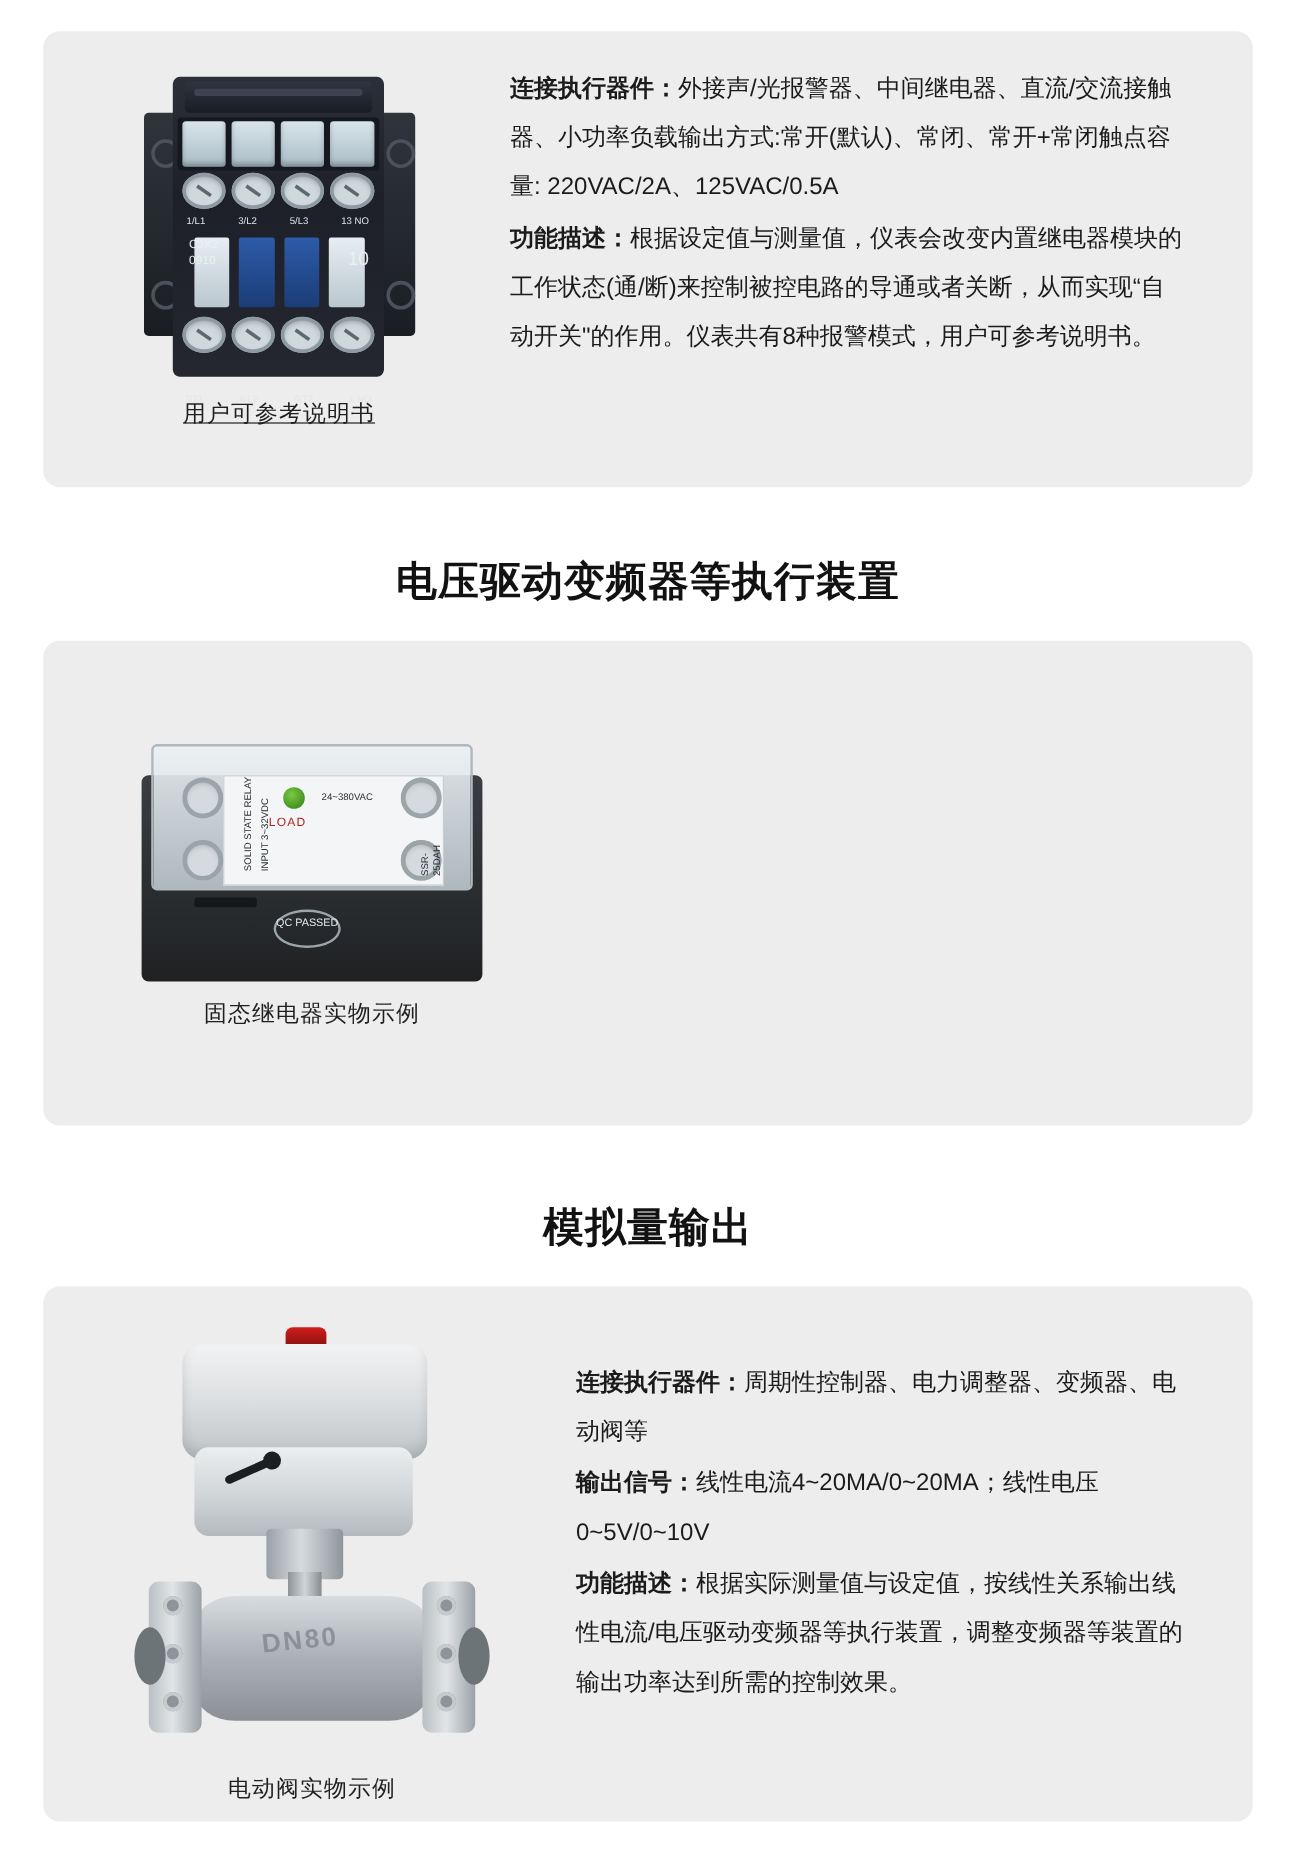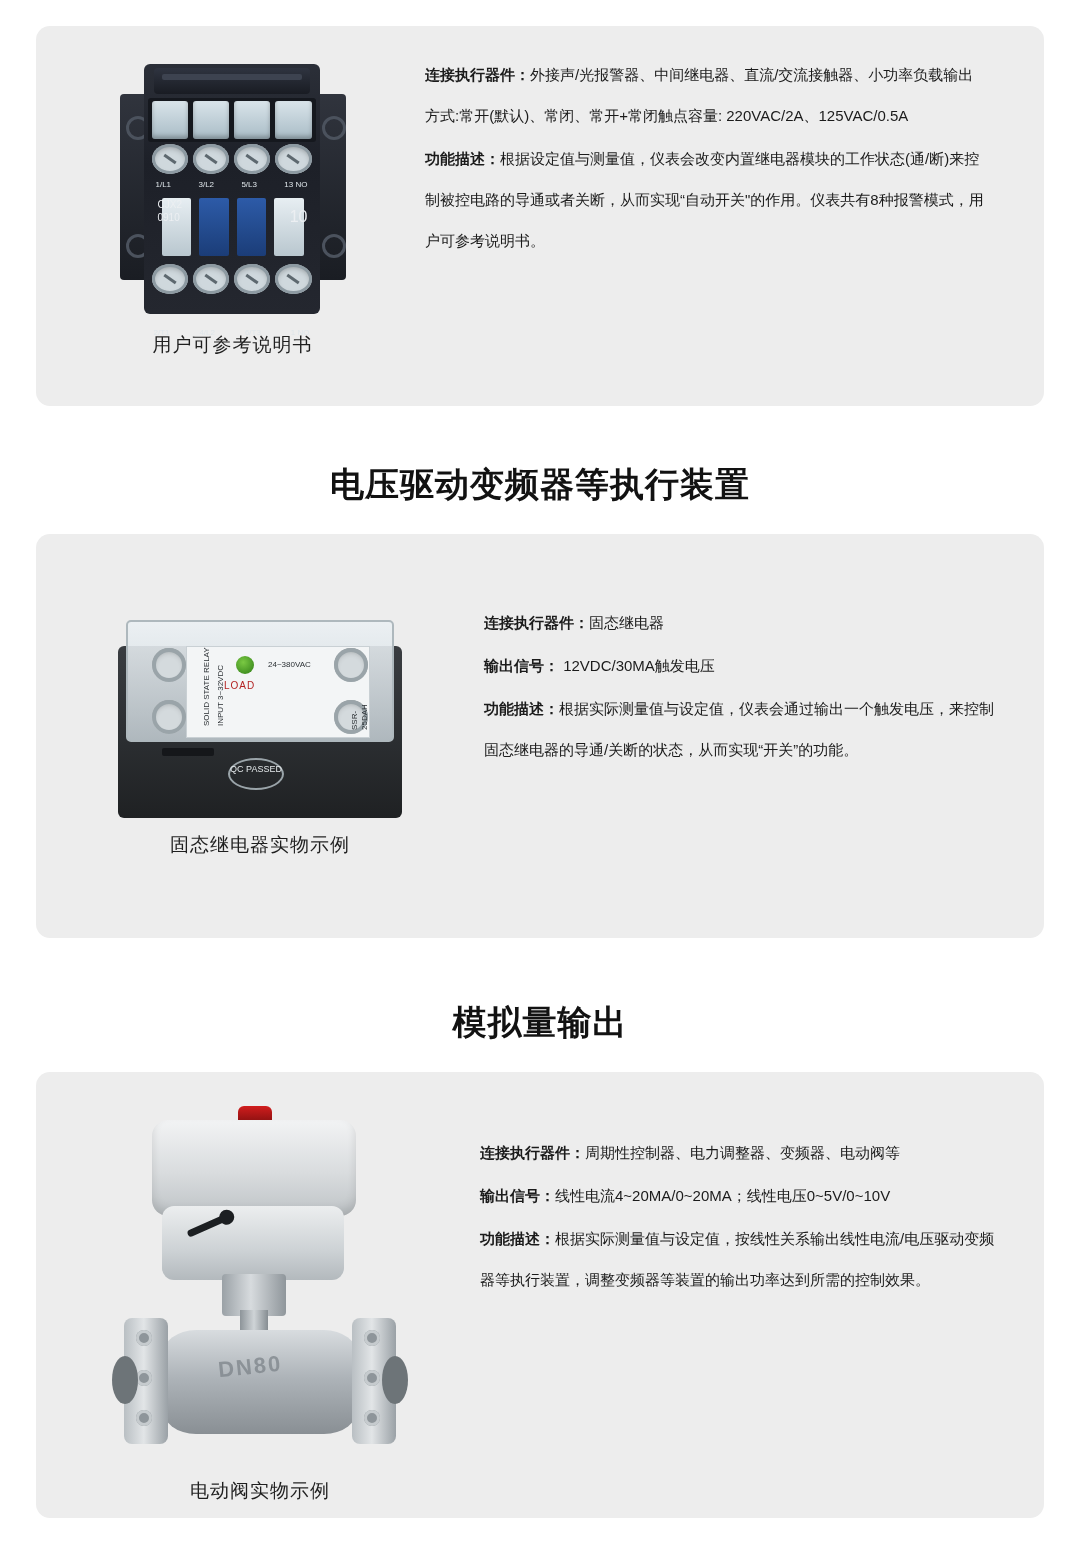--- a/index.html
+++ b/index.html
@@ -48,21 +48,21 @@
     font-size: 19px;
     color: #1f1f1f;
     margin-top: 6px;
     letter-spacing: 1px;
   }
   .text-col {
     flex: 1 1 auto;
     padding-top: 6px;
   }
   .para {
-    font-size: 15px;
+    font-size: 20px;
     line-height: 41px;
     color: #1b1b1b;
     margin: 0 16px 2px 0;
   }
   .para b {
     font-weight: bold;
   }
 
   
   .section-title {
@@ -76,21 +76,21 @@
   }
 
   
   #card-contactor { top: 26px; height: 380px; padding: 22px 30px 16px 24px; }
   #card-ssr       { top: 534px; height: 404px; padding: 22px 30px 16px 24px; }
   #card-analog    { top: 1072px; height: 446px; padding: 22px 30px 16px 24px; }
 
   #title-ssr    { top: 462px; }
   #title-analog { top: 1000px; }
 
-  #card-contactor .media { width: 345px; padding-top: 10px; }
+  #card-contactor .media { width: 345px; padding-top: 10px; text-decoration: underline; }
   #card-contactor .text-col { padding-left: 20px; padding-right: 10px; }
 
   #card-ssr .media { width: 400px; padding-top: 50px; }
   #card-ssr .text-col { padding-left: 24px; padding-top: 46px; }
 
   #card-analog .media { width: 400px; padding-top: 8px; }
   #card-analog .text-col { padding-left: 20px; padding-top: 38px; }
 
   
   .contactor {
@@ -516,31 +516,20 @@
             <div class="ssr-txt rot" style="left:222px; top:108px;">SSR-25DAH</div>
             <div class="ssr-txt" style="left:140px; top:38px;">24~380VAC</div>
             <div class="ssr-load">LOAD</div>
           </div>
           <div class="ssr-slot"></div>
           <div class="ssr-qc">QC PASSED</div>
         </div>
         <div class="media-caption">固态继电器实物示例</div>
       </div>
 
-      <div class="text-col">
-        <p class="para">
-          <b>连接执行器件：</b><span>固态继电器</span>
-        </p>
-        <p class="para">
-          <b>输出信号：</b><span> 12VDC/30MA触发电压</span>
-        </p>
-        <p class="para">
-          <b>功能描述：</b><span>根据实际测量值与设定值，仪表会通过输出一个触发电压，来控制固态继电器的导通/关断的状态，从而实现“开关”的功能。</span>
-        </p>
-      </div>
     </div>
   </div>
 
   <div class="section-title" id="title-analog">模拟量输出</div>
 
   <div class="card" id="card-analog">
     <div class="card-inner">
       <div class="media">
         <div class="valve">
           <div class="vl-knob"></div>

